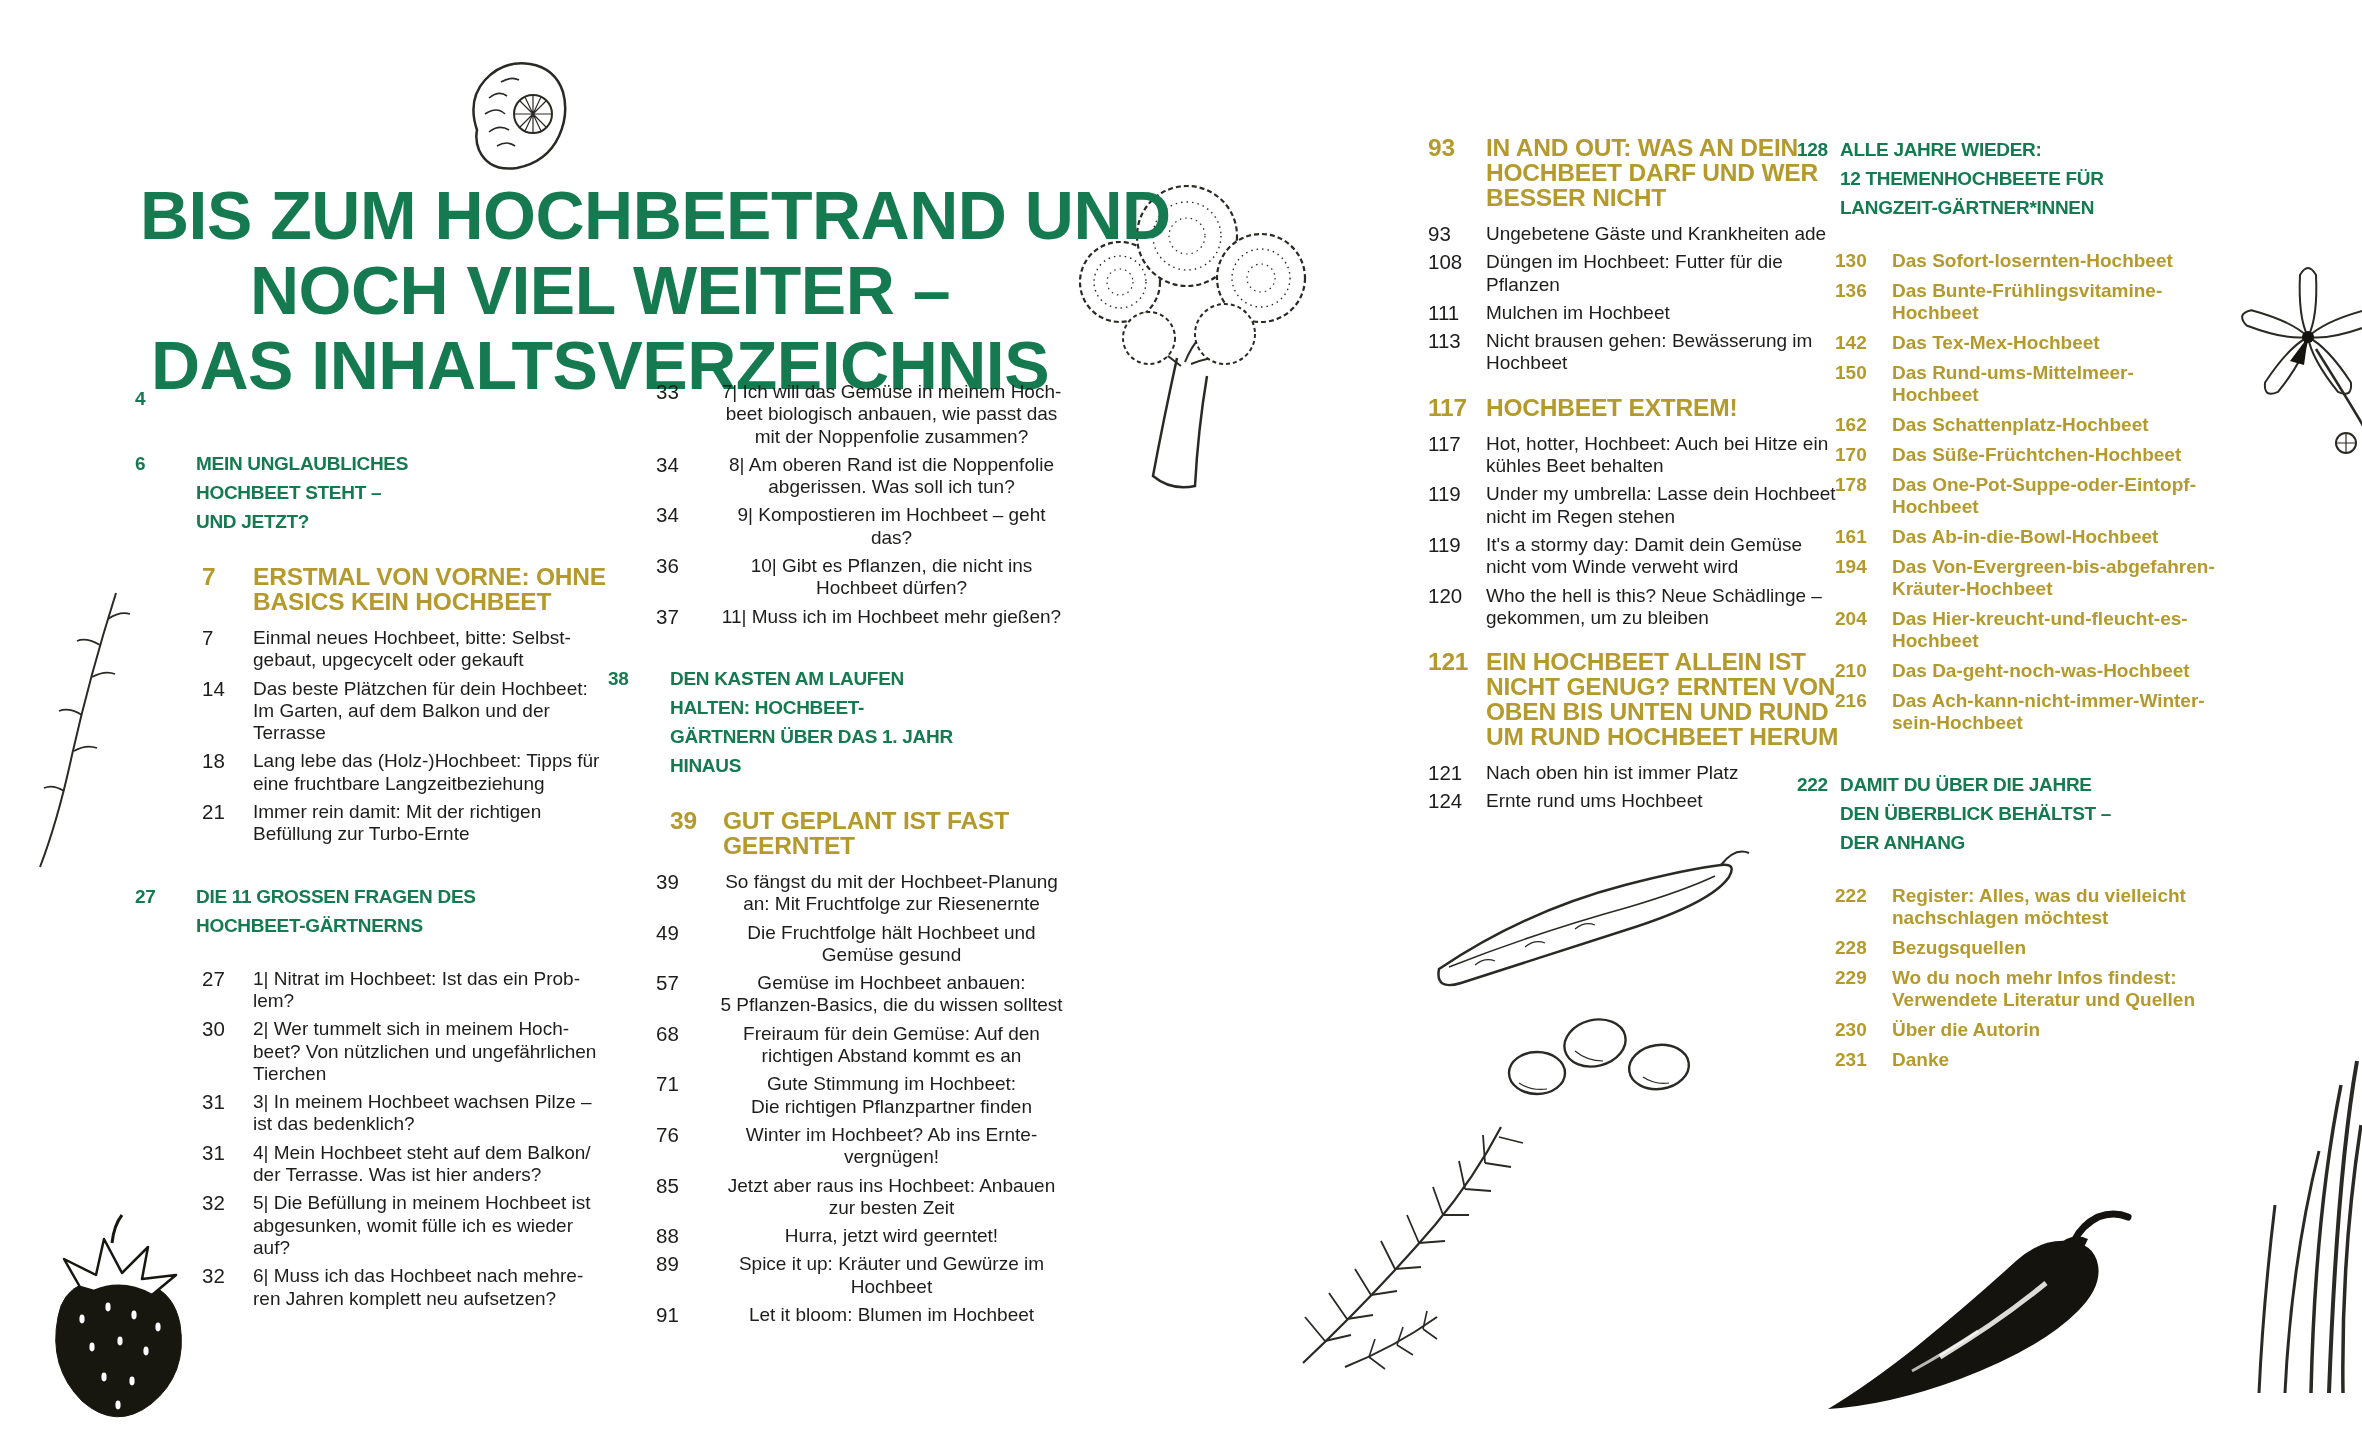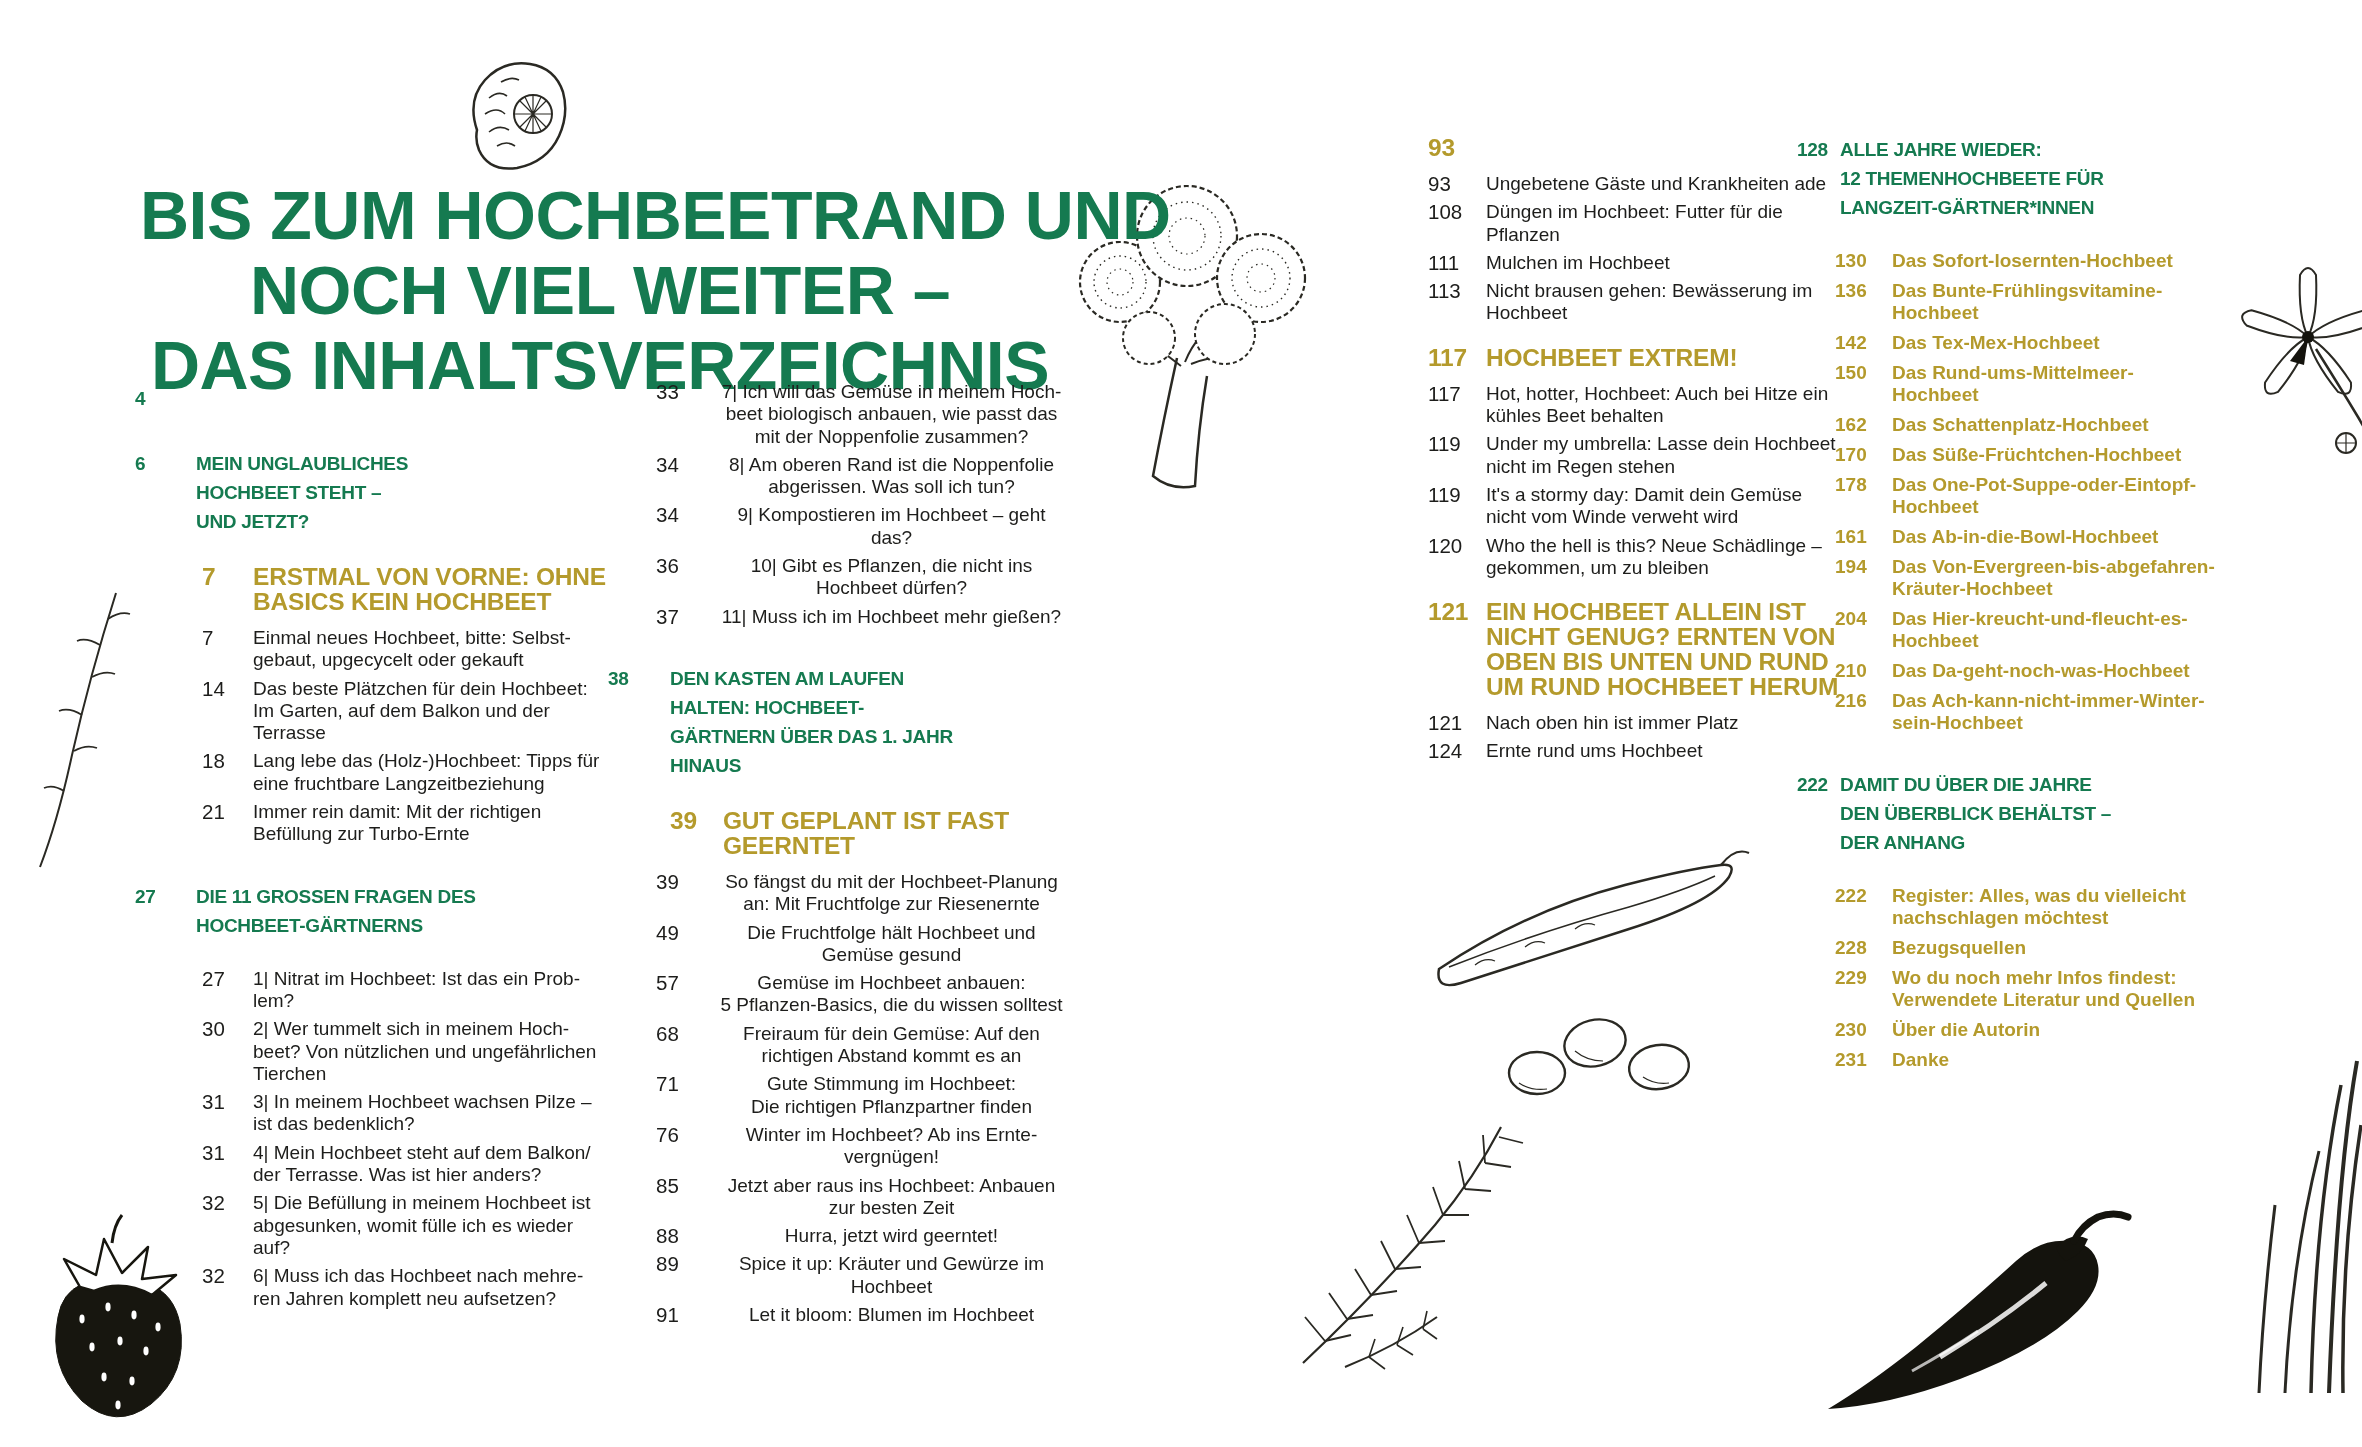--- a/index.html
+++ b/index.html
@@ -428,20 +428,25 @@
       <div class="row k-entry">
         <div class="num">91</div>
         <div class="txt">
           <div>Let it bloom: Blumen im Hochbeet</div>
         </div>
       </div>
     </div>
   <div class="col col-c3">
       <div class="row k-subsection">
         <div class="num">93</div>
+        <div class="txt">
+          <div>IN AND OUT: WAS AN DEIN</div>
+          <div>HOCHBEET DARF UND WER</div>
+          <div>BESSER NICHT</div>
+        </div>
       </div>
       <div class="row k-entry">
         <div class="num">93</div>
         <div class="txt">
           <div>Ungebetene Gäste und Krankheiten ade</div>
         </div>
       </div>
       <div class="row k-entry">
         <div class="num">108</div>
         <div class="txt">

